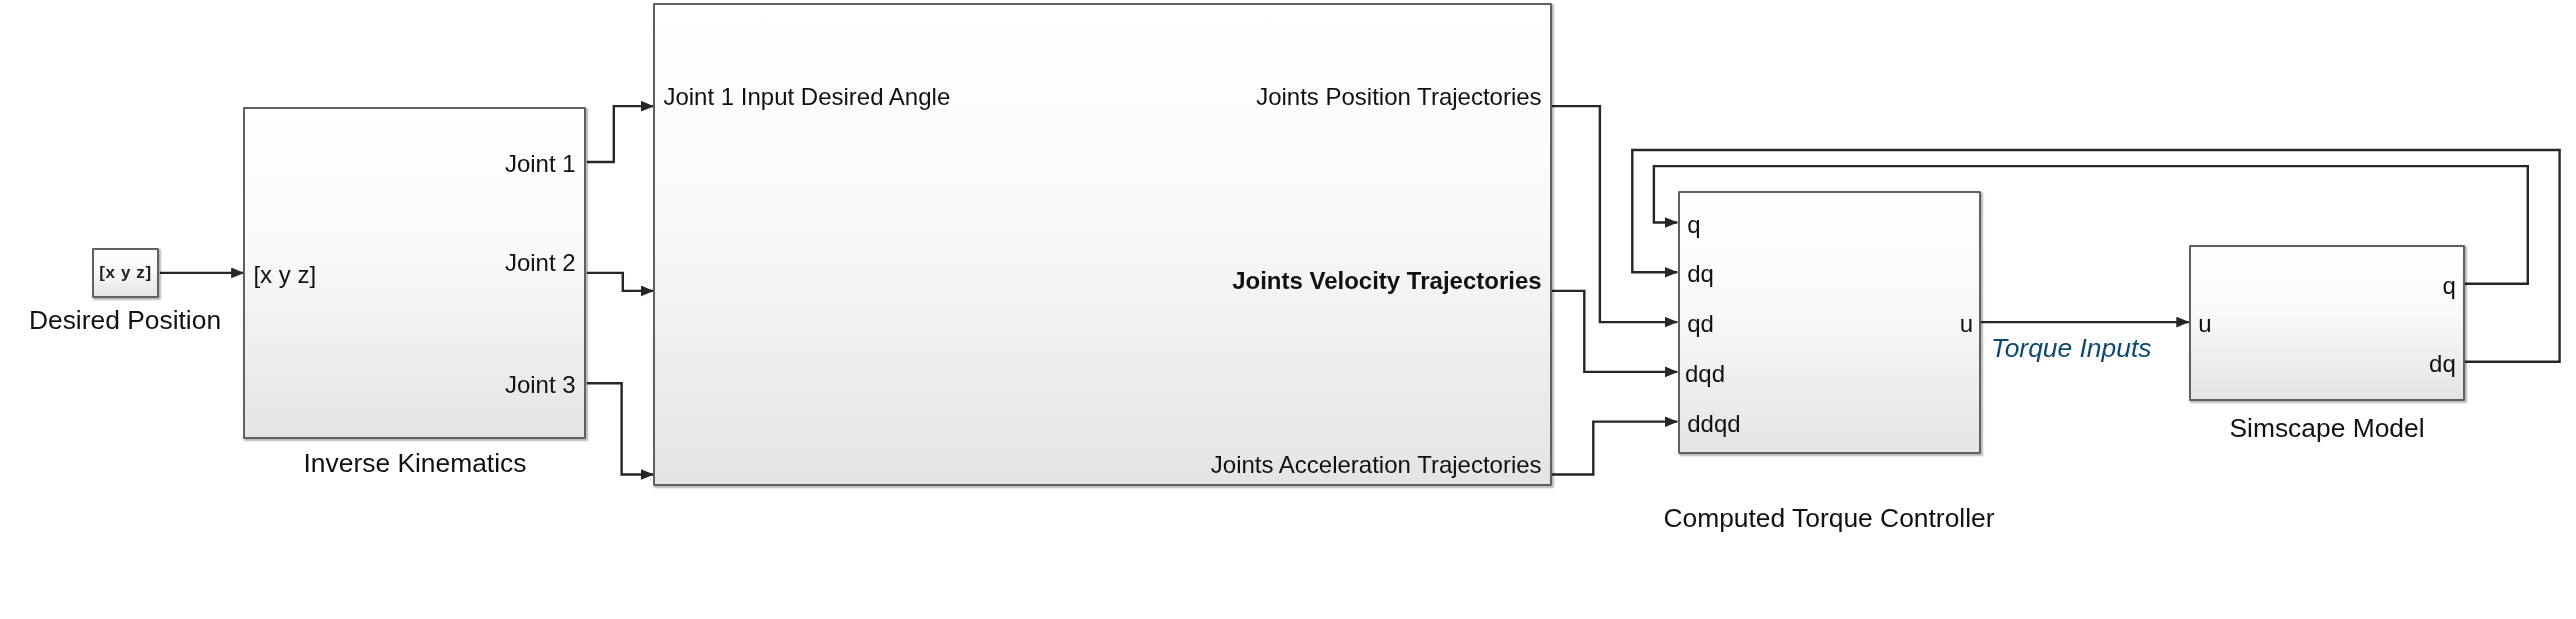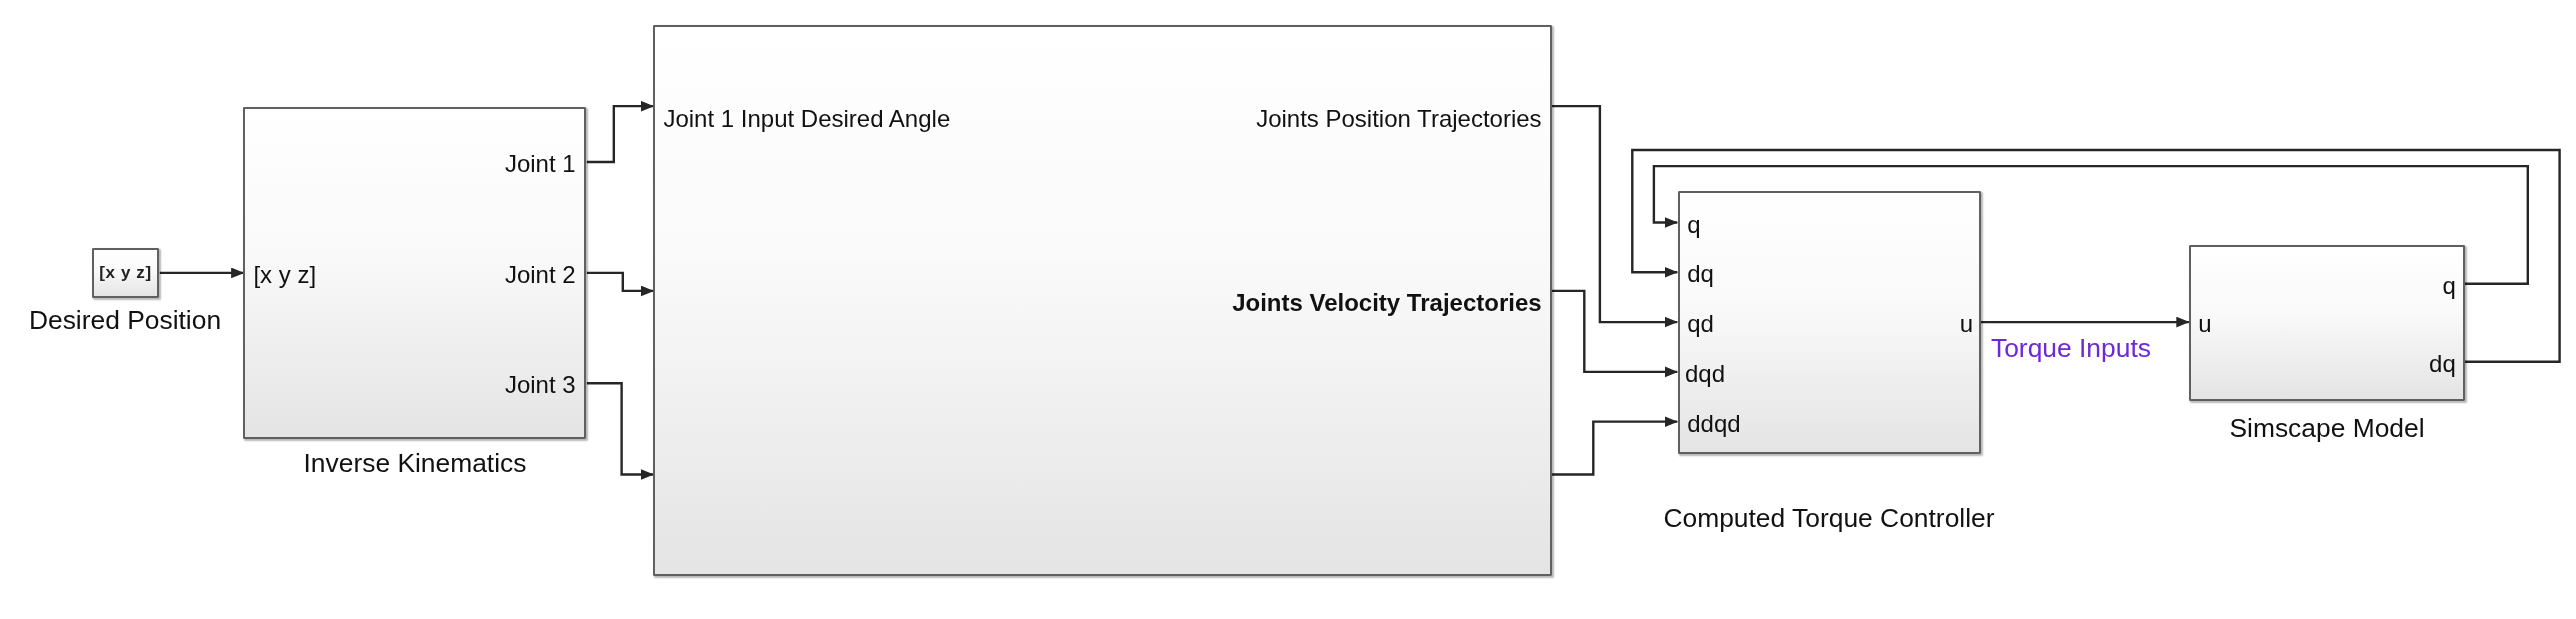--- a/index.html
+++ b/index.html
@@ -40,21 +40,21 @@
   }
   .const-value{
     position:absolute;inset:0;
     display:flex;align-items:center;justify-content:center;
     font-size:17px;font-weight:bold;color:#222222;
     letter-spacing:0.6px;
   }
   .sig-label{
     position:absolute;
     font-size:26.4px;line-height:29px;
-    white-space:nowrap;color:#6d28d9;
+    white-space:nowrap;color:#0c4a6e;font-style:italic;
   }
 </style>
 </head>
 <body>
 
 <div id="canvas">
 
   <svg id="wire-svg" viewBox="0 0 4292 1032" width="2576" height="619">
     <defs>
       <marker id="arrow" markerUnits="userSpaceOnUse" markerWidth="24" markerHeight="20" refX="21" refY="9" orient="auto">
@@ -74,29 +74,30 @@
     </svg>
 
   <div class="blk" style="left:92px;top:248px;width:67px;height:50px;">
     <div class="const-value">[x y z]</div>
   </div>
   <div class="caption" style="left:-235px;top:306px;">Desired Position</div>
 
   <div class="blk" style="left:243px;top:107px;width:343px;height:332px;">
     <div class="port in" style="left:8.4px;top:153px;">[x y z]</div>
     <div class="port out" style="right:8.4px;top:42px;">Joint 1</div>
-    <div class="port out" style="right:8.4px;top:153px;">Joint 2</div>
+    <div class="port out" style="right:8.4px;top:141px;">Joint 2</div>
     <div class="port out" style="right:8.4px;top:263px;margin-left:44px;">Joint 3</div>
   </div>
   <div class="caption" style="left:55px;top:449px;">Inverse Kinematics</div>
 
-  <div class="blk" style="left:653px;top:25px;width:899px;height:551px;">
+  <div class="blk" style="left:653px;top:3px;width:899px;height:483px;">
     <div class="port in" style="left:8.4px;top:79px;">Joint 1 Input Desired Angle</div>
     <div class="port out" style="right:8.4px;top:79px;">Joints Position Trajectories</div>
     <div class="port out" style="right:8.4px;top:263px;font-weight:bold;">Joints Velocity Trajectories</div>
+    <div class="port out" style="right:8.4px;top:447px;">Joints Acceleration Trajectories</div>
   </div>
 
   <div class="blk" style="left:1678px;top:191px;width:303px;height:263px;">
     <div class="port in" style="left:7.2px;top:18.6px;">q</div>
     <div class="port in" style="left:7.2px;top:68px;">dq</div>
     <div class="port in" style="left:7.2px;top:118px;">qd</div>
     <div class="port in" style="left:5px;top:168px;">dqd</div>
     <div class="port in" style="left:7.2px;top:218px;">ddqd</div>
     <div class="port out" style="right:6px;top:118px;">u</div>
   </div>

